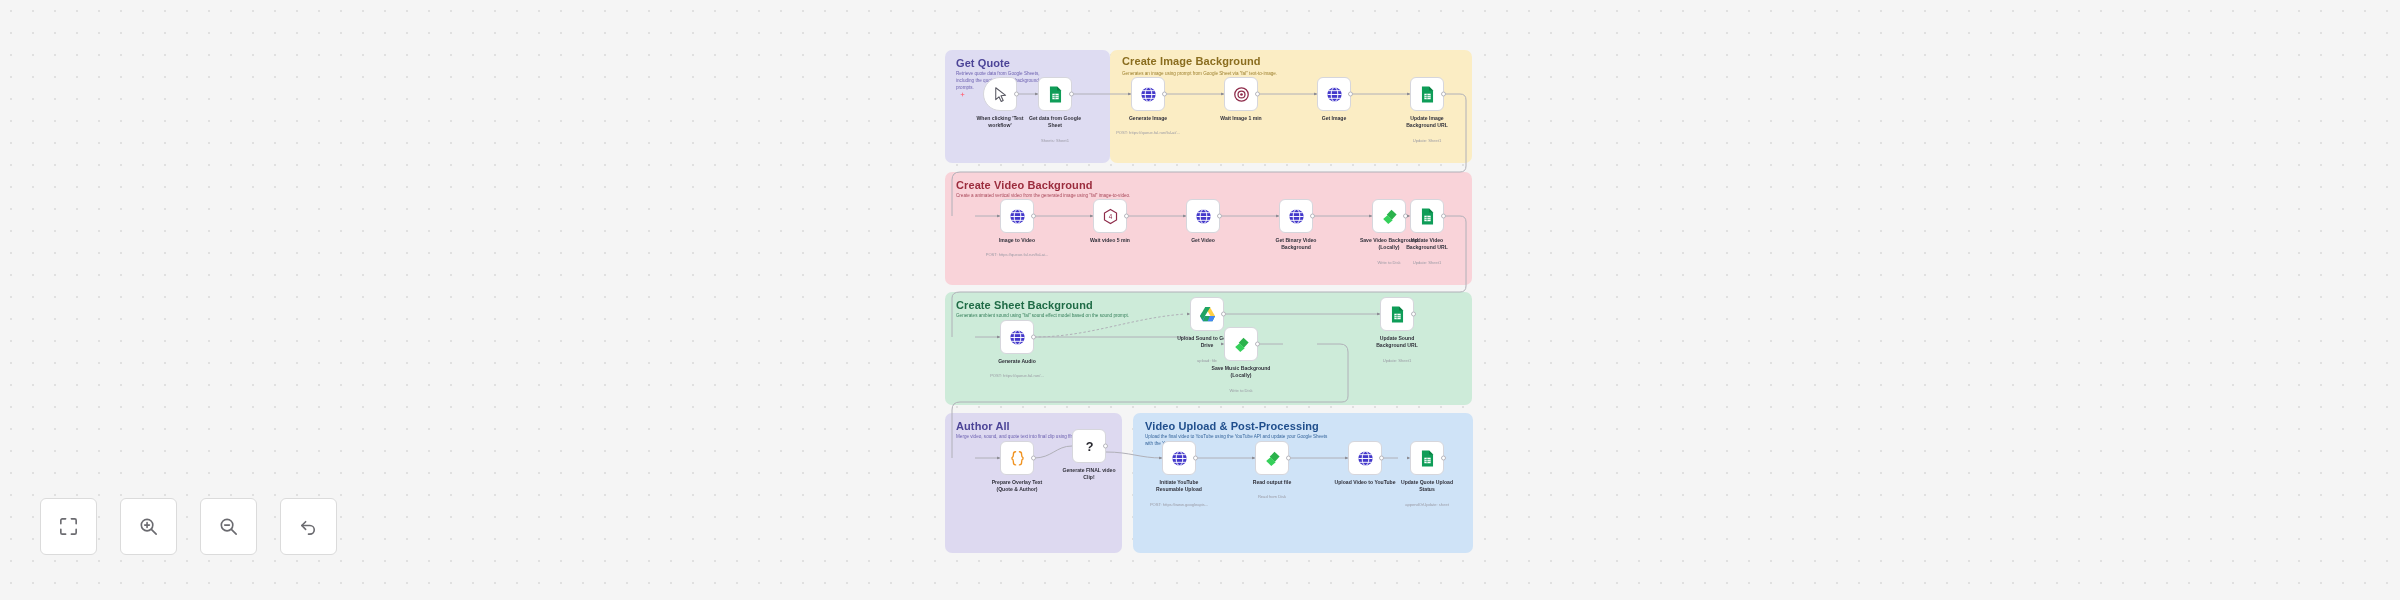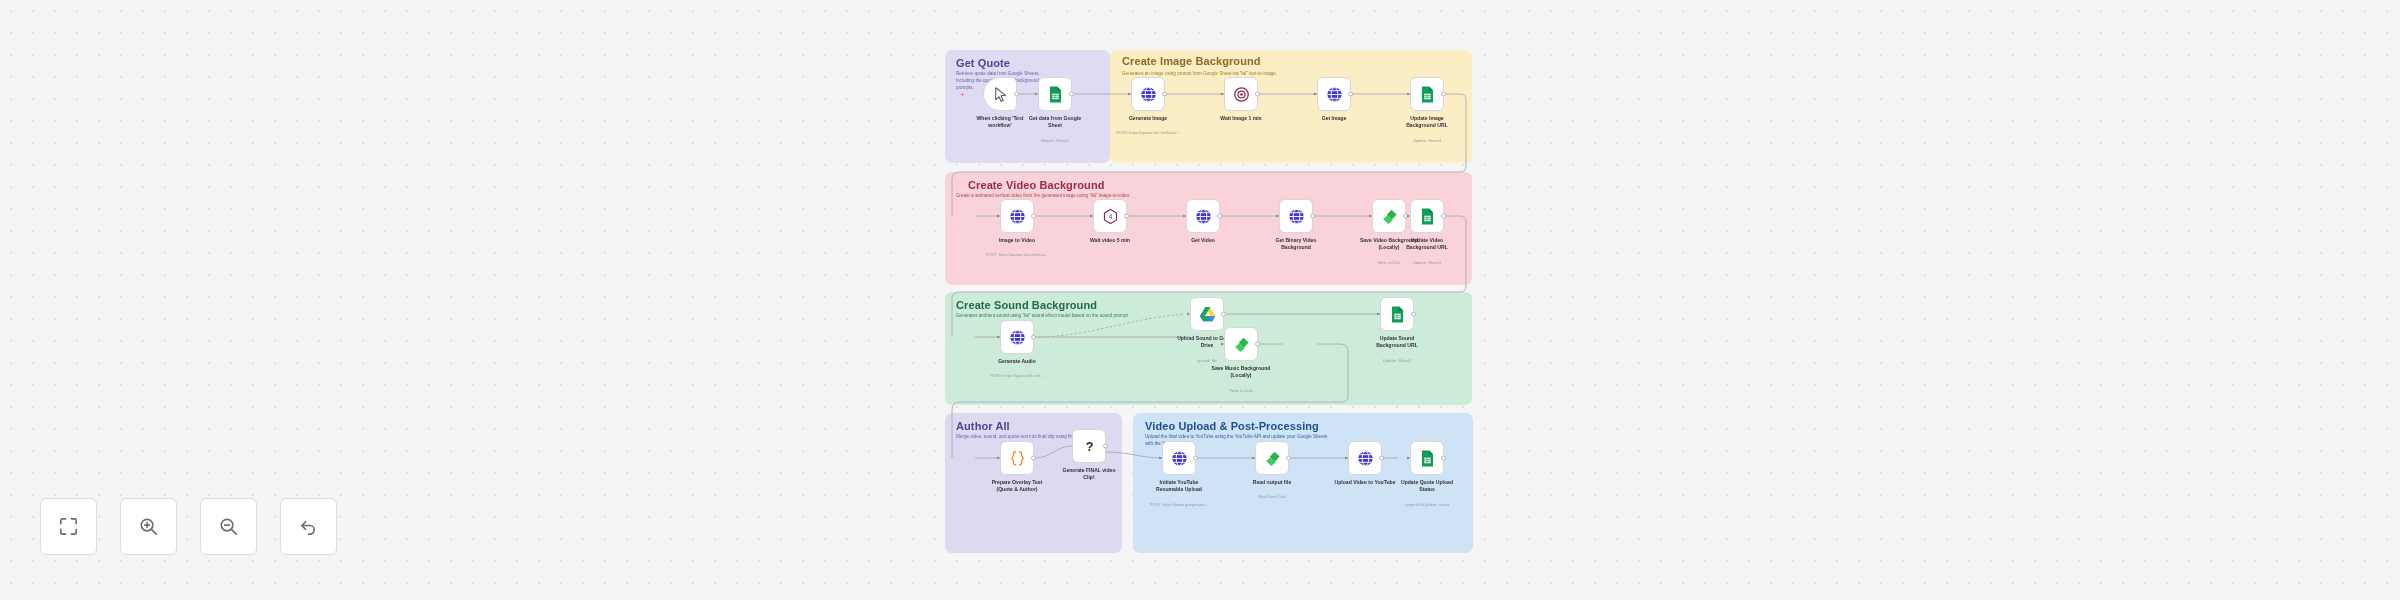--- a/index.html
+++ b/index.html
@@ -170,25 +170,25 @@
 <div class="group-title" style="left:956px; top:57px; color:#4c4497;">Get Quote</div>
 <div class="group-desc" style="left:956px; top:71px; color:#6b5fb0;">Retrieve quote data from Google Sheets,
 including the quote text, and background
 prompts.</div>
 
 <div class="group" style="left:1110px; top:50px; width:362px; height:113px; background:#fbedc4;"></div>
 <div class="group-title" style="left:1122px; top:55px; color:#8a6d1f;">Create Image Background</div>
 <div class="group-desc" style="left:1122px; top:71px; color:#9c7f2c;">Generates an image using prompt from Google Sheet via "fal" text-to-image.</div>
 
 <div class="group" style="left:945px; top:172px; width:527px; height:113px; background:#f9d3d9;"></div>
-<div class="group-title" style="left:956px; top:179px; color:#9b2c3d;margin-left:12px;">Create Video Background</div>
+<div class="group-title" style="left:956px; top:179px; color:#9b2c3d;">Create Video Background</div>
 <div class="group-desc" style="left:956px; top:193px; color:#a9485a;">Create a animated vertical video from the generated image using "fal" image-to-video.</div>
 
 <div class="group" style="left:945px; top:292px; width:527px; height:113px; background:#cdebd9;"></div>
-<div class="group-title" style="left:956px; top:299px; color:#1f6b46;">Create Sound Background</div>
+<div class="group-title" style="left:956px; top:299px; color:#1f6b46;">Create Sheet Background</div>
 <div class="group-desc" style="left:956px; top:313px; color:#37805c;">Generates ambient sound using "fal" sound effect model based on the sound prompt.</div>
 
 <div class="group" style="left:945px; top:413px; width:177px; height:140px; background:#ddd9f0;"></div>
 <div class="group-title" style="left:956px; top:420px; color:#4c4497;">Author All</div>
 <div class="group-desc" style="left:956px; top:434px; color:#6b5fb0;">Merge video, sound, and quote text into final clip using ffmpeg.</div>
 
 <div class="group" style="left:1133px; top:413px; width:340px; height:140px; background:#cfe3f7;"></div>
 <div class="group-title" style="left:1145px; top:420px; color:#1f4e8c;">Video Upload &amp; Post-Processing</div>
 <div class="group-desc" style="left:1145px; top:434px; color:#35659c;">Upload the final video to YouTube using the YouTube API and update your Google Sheets
 with the YouTube links.</div>

